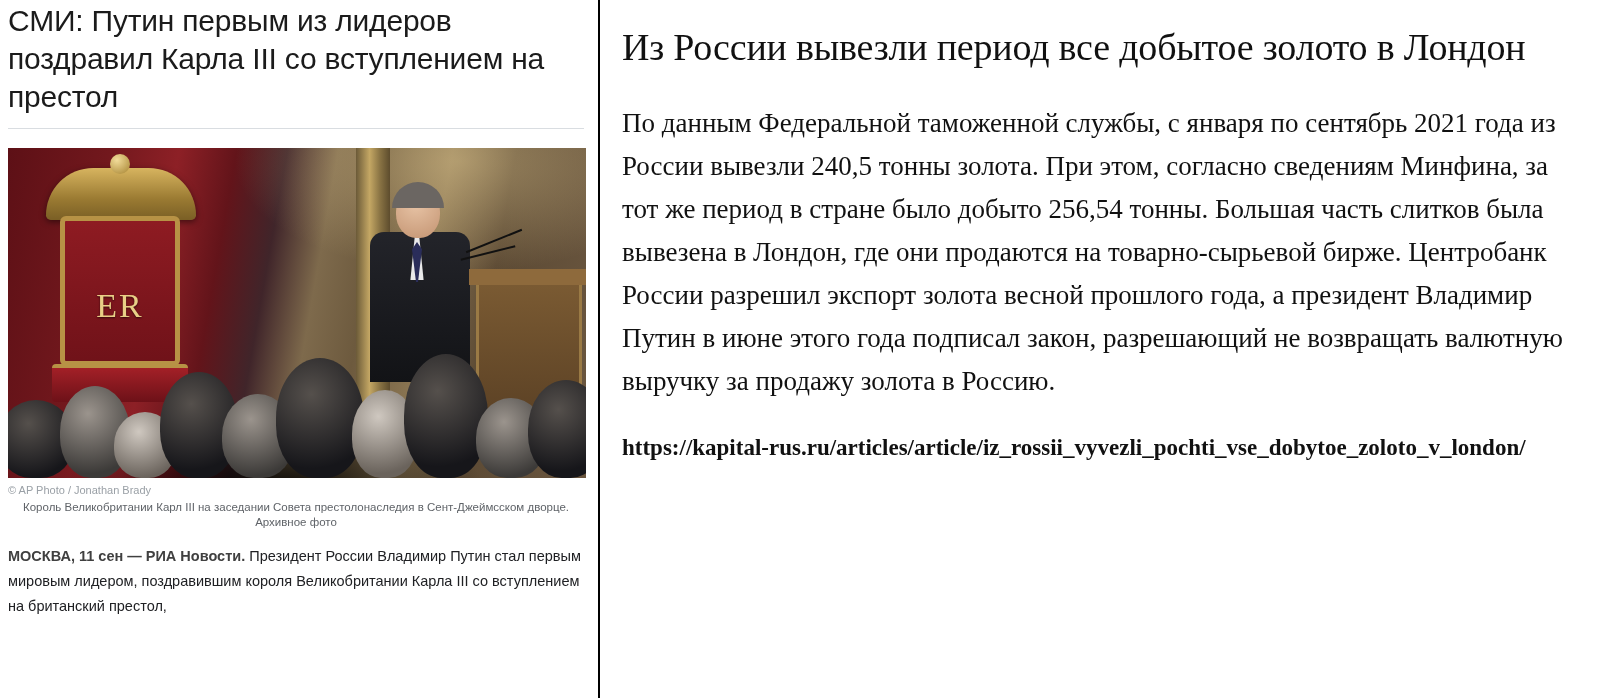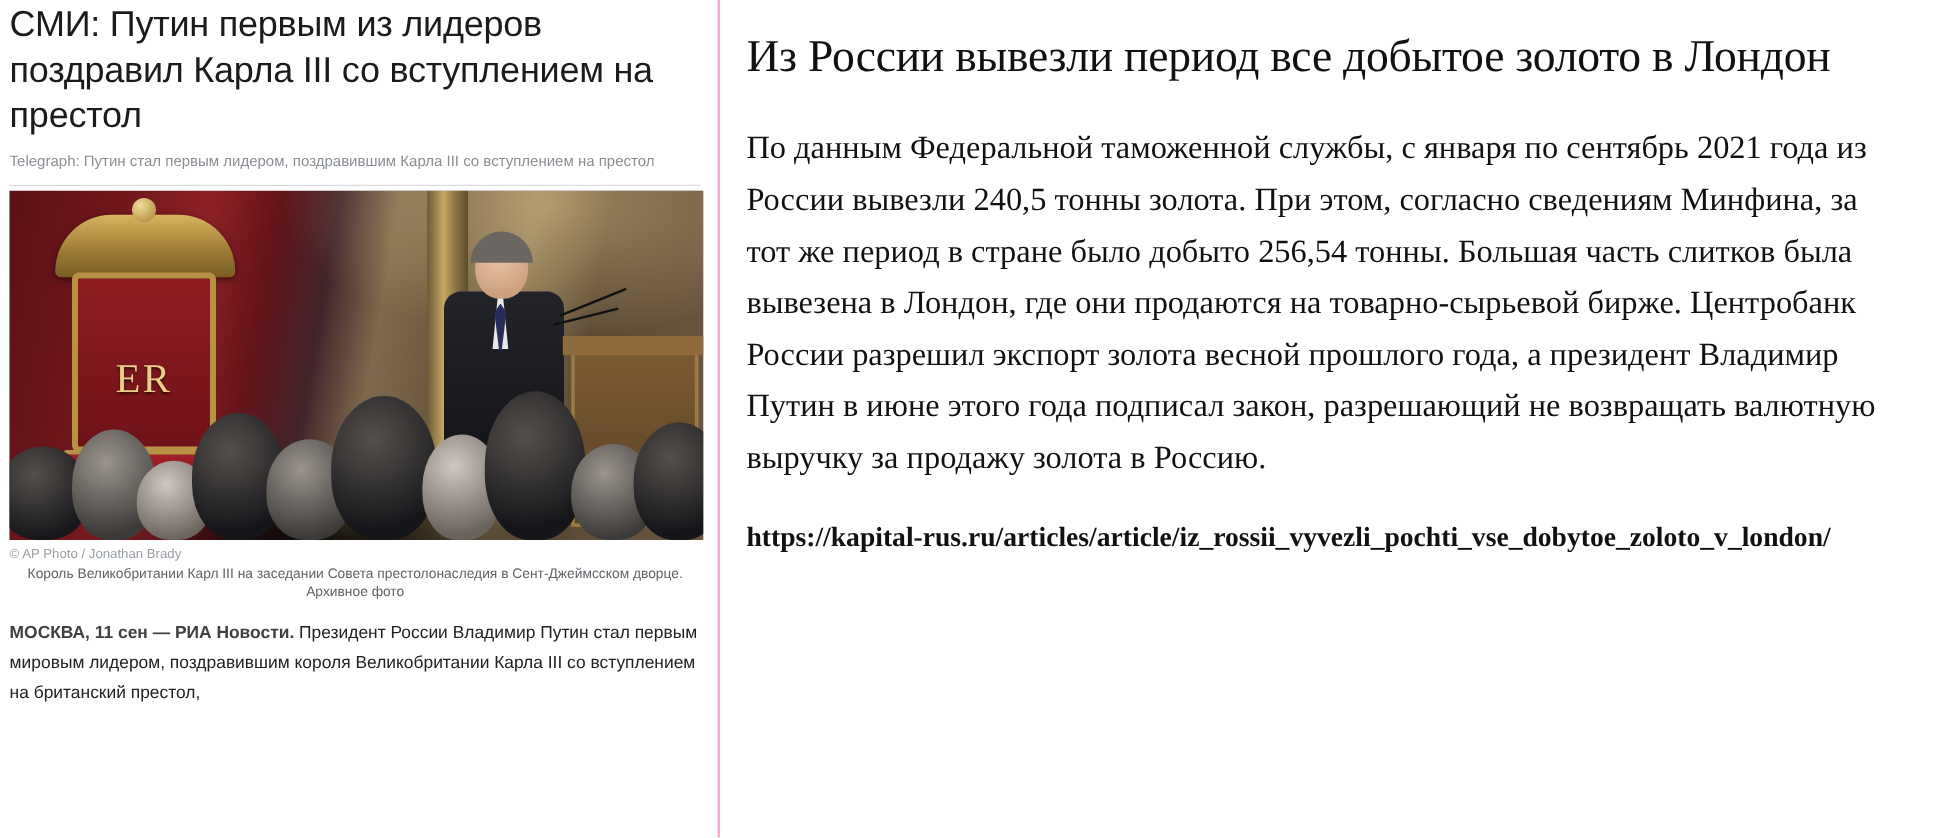--- a/index.html
+++ b/index.html
@@ -18,21 +18,21 @@
     width: 1616px;
     height: 698px;
     box-sizing: border-box;
   }
 
   
   .left-col {
     width: 600px;
     box-sizing: border-box;
     padding: 0 14px 0 8px;
-    border-right: 2px solid #f9a8d4;
+    border-right: 2px solid #000000;
     position: relative;
     overflow: hidden;
   }
   .article-title {
     font-family: "Liberation Sans", sans-serif;
     font-size: 30px;
     line-height: 38px;
     font-weight: 400;
     color: #1b1b1b;
     margin: 2px 0 0 0;
@@ -47,23 +47,23 @@
     max-width: 578px;
   }
   .divider {
     border: none;
     border-top: 1px solid #d9dde1;
     margin: 12px 0 0 0;
   }
 
   
   .photo-wrap {
-    margin-top: 4px;
+    margin-top: 19px;
     width: 578px;
-    height: 291px;
+    height: 330px;
     position: relative;
     overflow: hidden;
     background: #3a0d12;
   }
   .photo {
     position: absolute;
     inset: 0;
     background:
       
       radial-gradient(ellipse 300px 120px at 46% 104%, rgba(0,0,0,0.95) 0%, rgba(0,0,0,0.0) 70%),
@@ -266,21 +266,20 @@
     font-weight: bold;
   }
 </style>
 </head>
 <body>
 
 <div class="page">
 
   <div class="left-col">
     <h1 class="article-title">СМИ: Путин первым из лидеров поздравил Карла III со вступлением на престол</h1>
-    <p class="article-subtitle">Telegraph: Путин стал первым лидером, поздравившим Карла III со вступлением на престол</p>
     <hr class="divider">
 
     <div class="photo-wrap">
       <div class="photo"></div>
       <div class="throne">
         <div class="canopy"></div>
         <div class="crownball"></div>
         <div class="back"></div>
         <div class="cipher">ER</div>
         <div class="cushion"></div>

